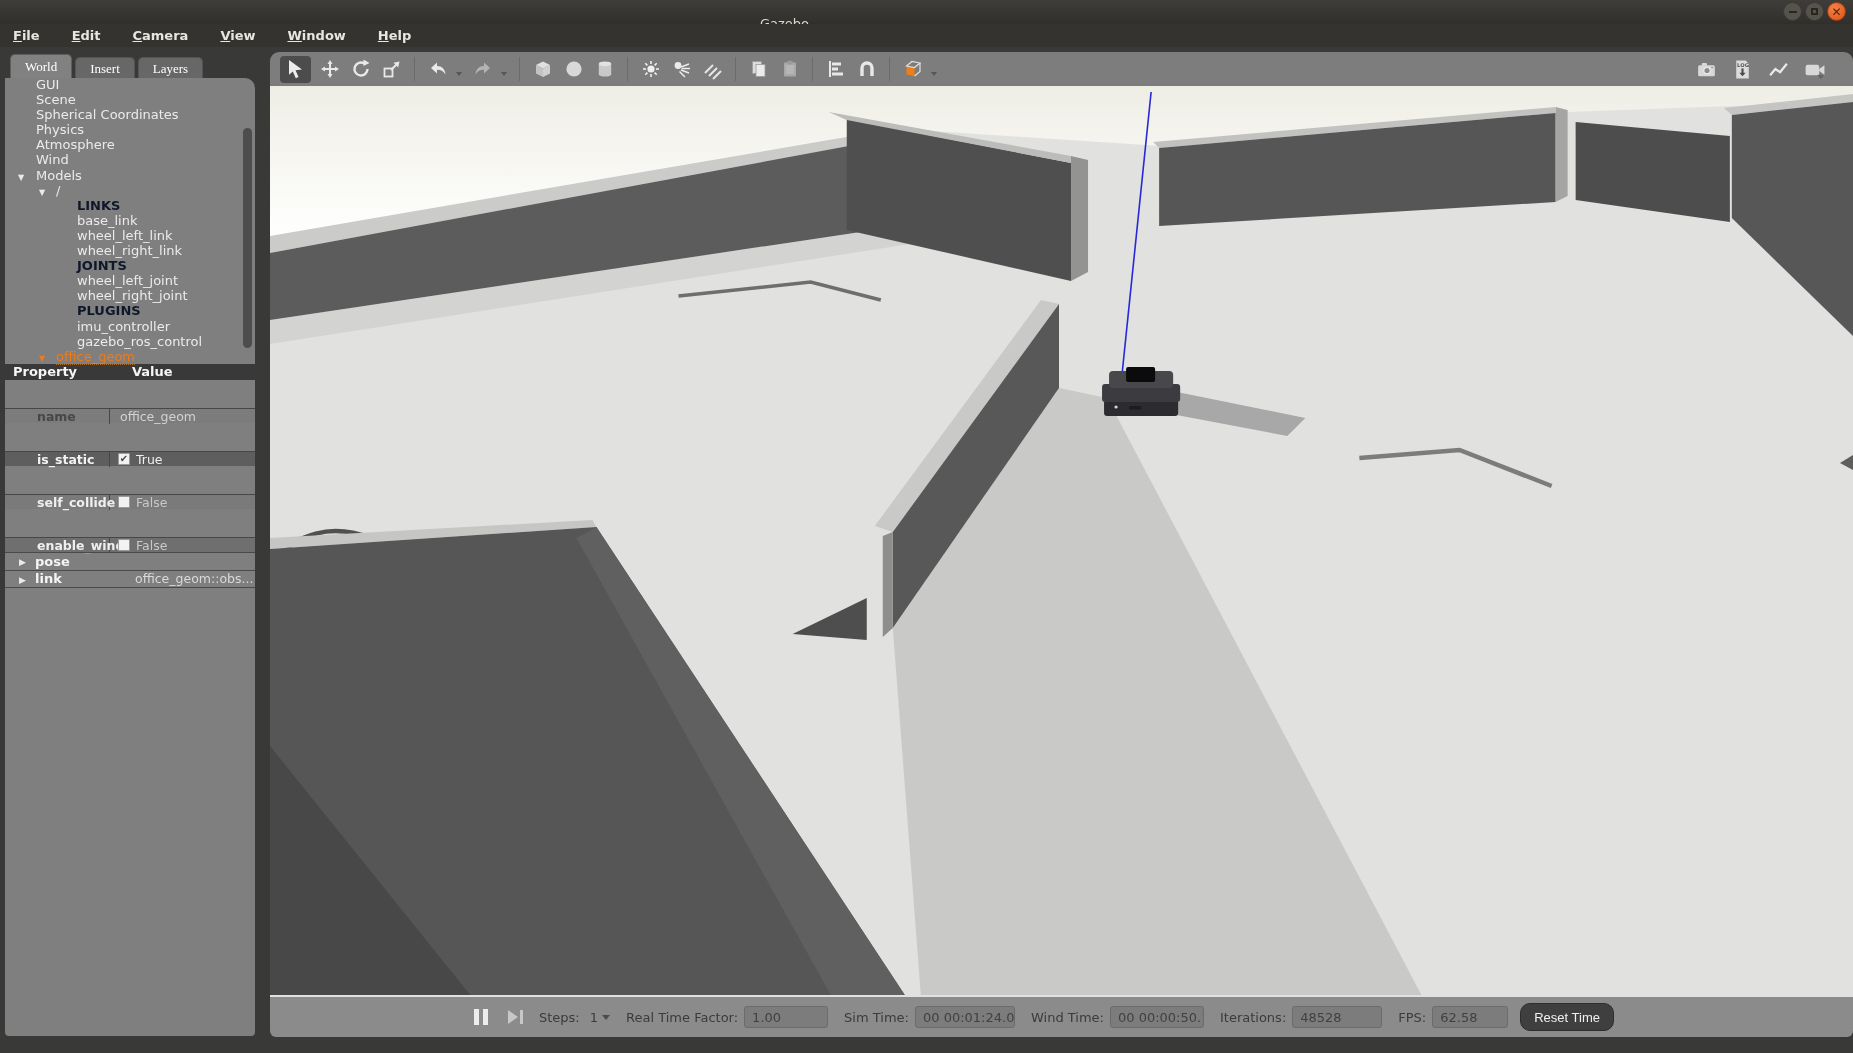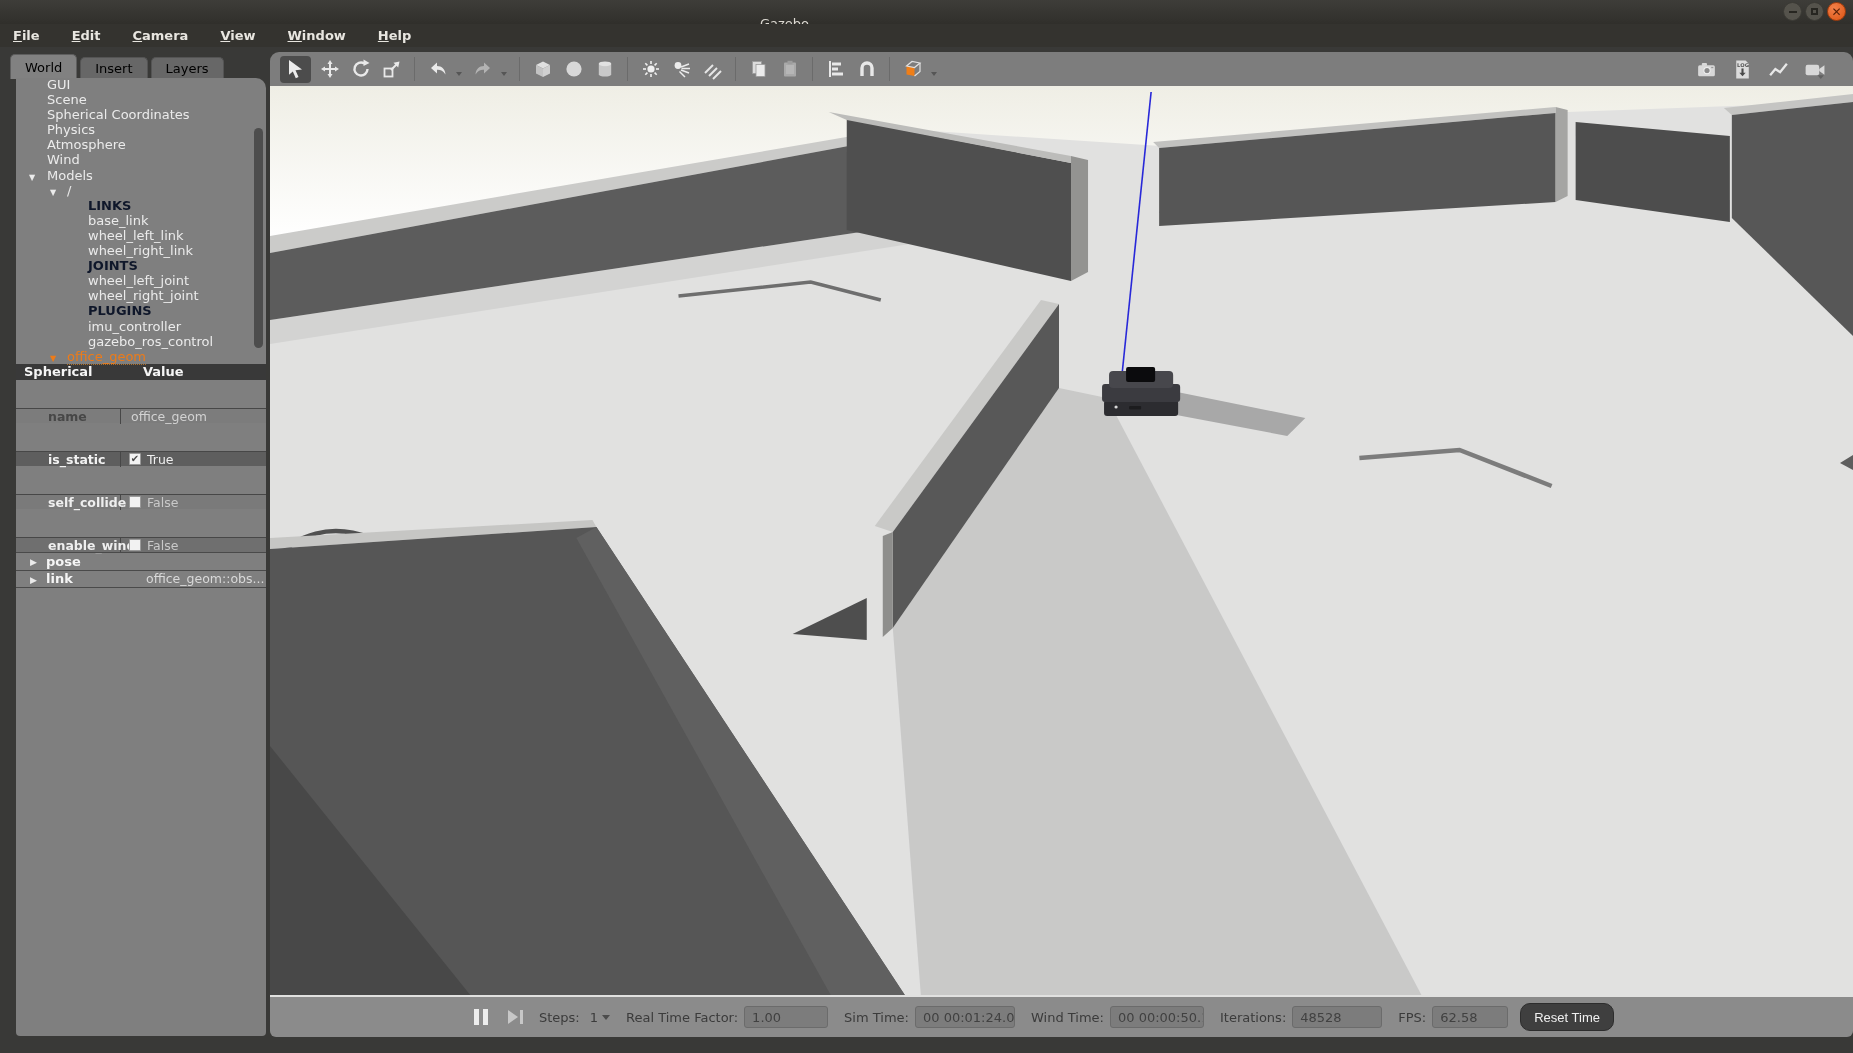--- a/index.html
+++ b/index.html
@@ -22,27 +22,27 @@
   .menubar { position:absolute; top:24px; left:0; right:0; height:23px; background:#34332f;
     display:flex; align-items:center; gap:32px; padding-left:13px;font-weight:bold; }
   .menu-item { display:inline-block; color:#e8e6e0; font-size:13px; cursor:default; }
   .menu-item::first-letter { text-decoration:underline; }
 
   
   .content { position:absolute; top:47px; left:0; right:0; bottom:0; background:#393937; }
 
   
   .tabs { position:absolute; left:10px; top:7px; display:flex; gap:3px; align-items:flex-end; }
-  .tab { height:22px; padding:0 14px; background:#676767; color:#000000; font-size:13px;
+  .tab { height:22px; padding:0 14px; background:#676767; color:#ffffff; font-size:13px;
     border-radius:5px 5px 0 0; border:1px solid #545454; border-bottom:none;
-    display:flex; align-items:center; }
+    display:flex; align-items:center;font-family:Liberation Serif, serif; }
   .tab.active { background:#818181; height:25px; border-color:#5e5e5e; }
 
   
-  .panel { position:absolute; left:16px; top:31px; width:250px; bottom:17px;
+  .panel { position:absolute; left:5px; top:31px; width:250px; bottom:17px;
     background:#7f7f7f; border-radius:0 10px 4px 4px; overflow:hidden; }
   .scrollthumb { position:absolute; right:3px; top:50px; width:9px; height:220px;
     background:#4d4d4d; border-radius:5px; }
 
   .tree { padding-top:6px; font-size:13px; color:#ebebeb; line-height:15.1px; }
   .t-row { position:relative; white-space:nowrap; }
   .t-row.first { margin-top:-7px; }
   .t-l1 { padding-left:31px; }
   .t-l2 { padding-left:51px; }
   .t-child { padding-left:72px; }
@@ -178,21 +178,21 @@
       <div class="t-row t-child">imu_controller</div>
       <div class="t-row t-child">gazebo_ros_control</div>
       <div class="t-row t-selected">
         <span class="t-arrow a-root">▼</span>
         <span class="t-l2" style="display:block"><span class="sel-label">office_geom</span></span>
       </div>
     </div>
 
     <div class="ptable">
       <div class="phead">
-        <span class="c1">Spherical</span>
+        <span class="c1">Property</span>
         <span class="c2">Value</span>
       </div>
       <div class="prow r0">
         <span class="lab">name</span>
         <span class="val">office_geom</span>
       </div>
       <div class="prow r1">
         <span class="lab">is_static</span>
         <span class="val">
             <span class="cbox">✔</span>

